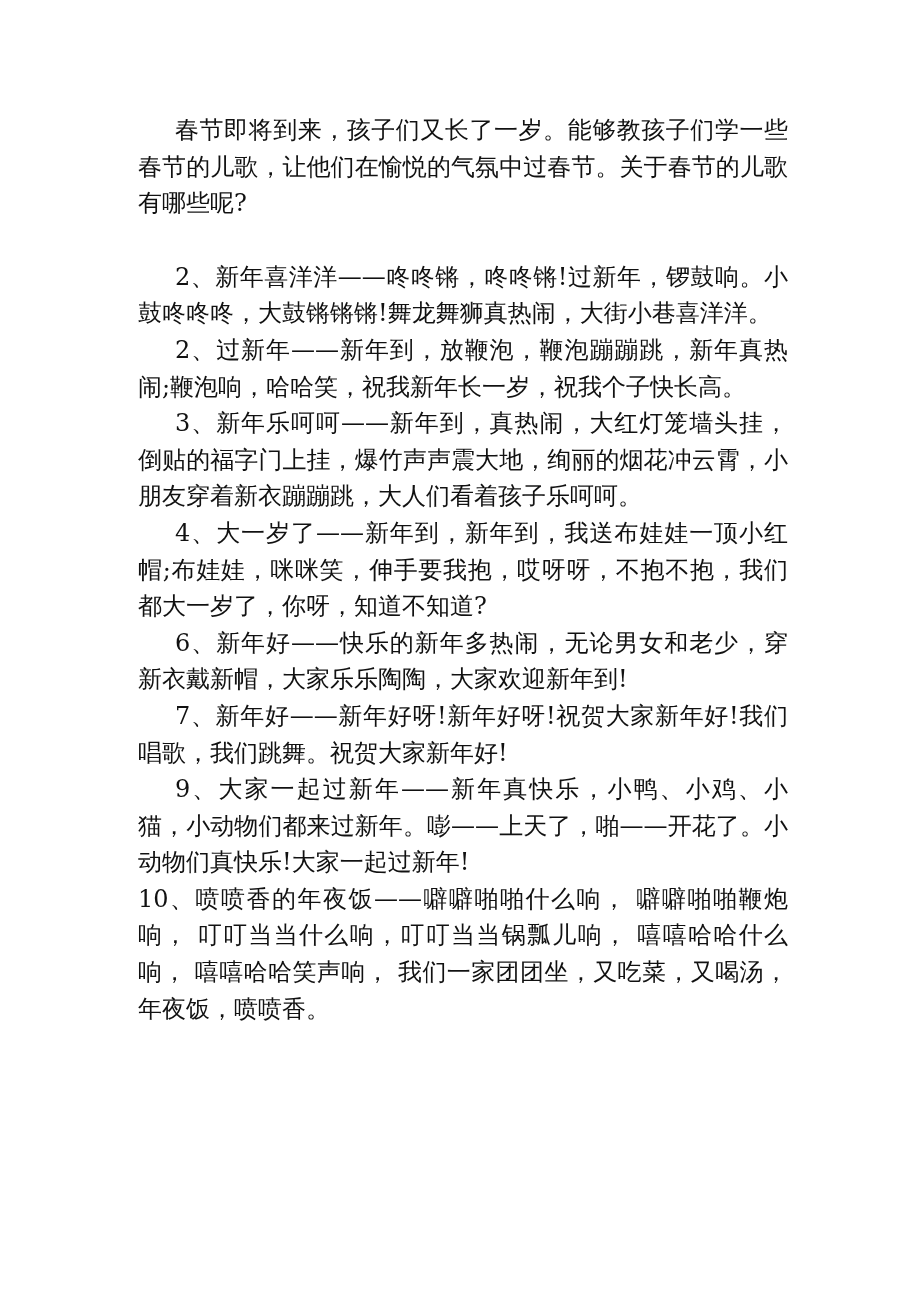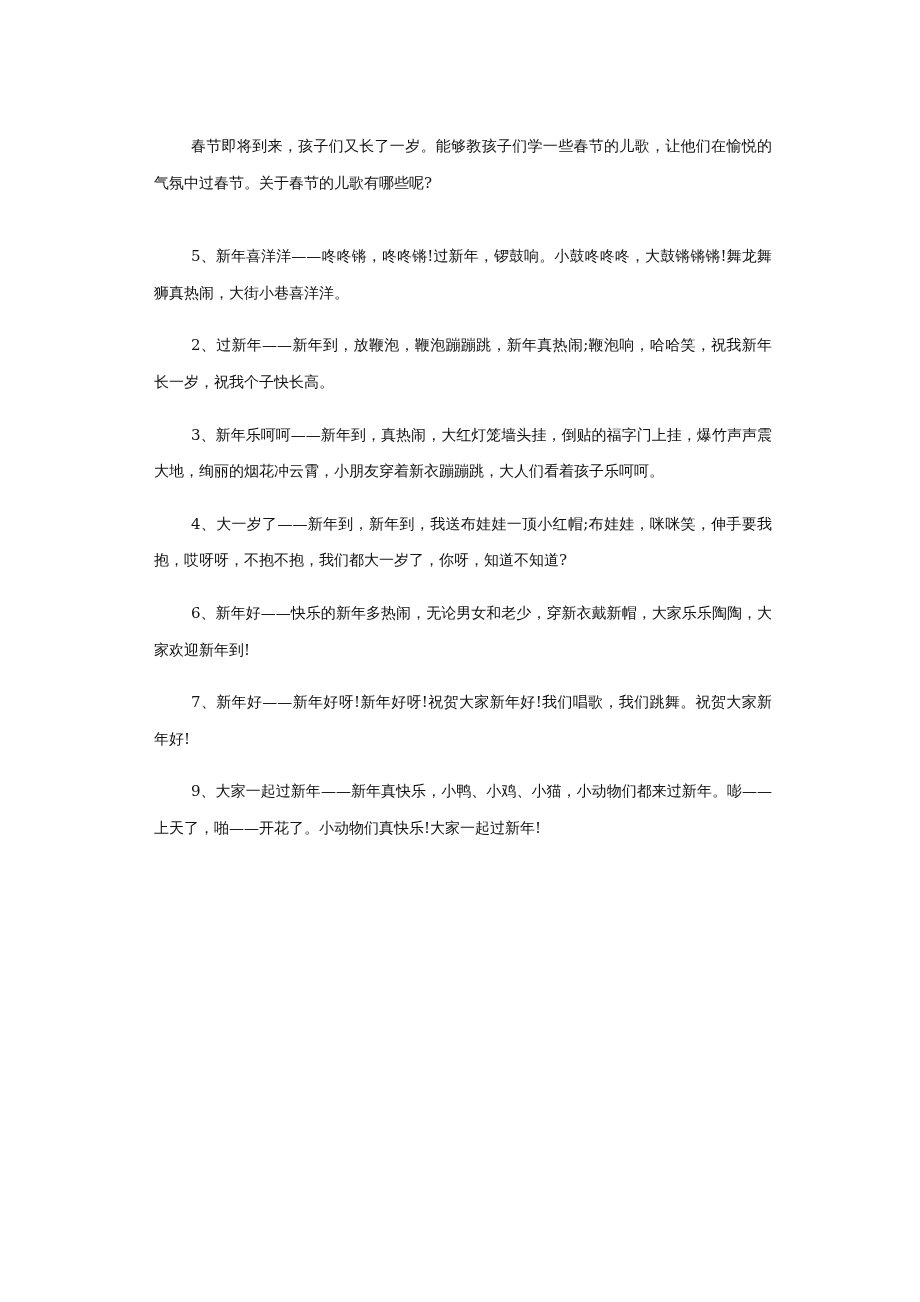--- a/index.html
+++ b/index.html
@@ -1,28 +1,29 @@
 <!DOCTYPE html>
 <html><head>
 <meta charset="utf-8">
 <style>
   html, body { margin: 0; padding: 0; background: #ffffff; }
   body { width: 920px; height: 1302px; position: relative; overflow: hidden;
          font-family: "DejaVu Serif", "Liberation Serif", serif; color: #111; }
   .page { position: absolute; left: 138px; top: 112px; width: 650px; }
-  .p { font-size: 15px; line-height: 36.6px; margin: 16px; text-align: justify; word-break: break-all; }
+  .p { font-size: 24px; line-height: 36.6px; margin: 0; text-align: justify; word-break: break-all; }
   .indent { text-indent: 37px; }
   .intro { margin-bottom: 37px; }
   .no-indent { text-indent: 0; }
 </style>
 </head>
 <body>
 
 <div class="page">
   <p class="p indent intro">春节即将到来，孩子们又长了一岁。能够教孩子们学一些春节的儿歌，让他们在愉悦的气氛中过春节。关于春节的儿歌有哪些呢?</p>
-  <p class="p indent">5、新年喜洋洋——咚咚锵，咚咚锵!过新年，锣鼓响。小鼓咚咚咚，大鼓锵锵锵!舞龙舞狮真热闹，大街小巷喜洋洋。</p>
+  <p class="p indent">2、新年喜洋洋——咚咚锵，咚咚锵!过新年，锣鼓响。小鼓咚咚咚，大鼓锵锵锵!舞龙舞狮真热闹，大街小巷喜洋洋。</p>
   <p class="p indent">2、过新年——新年到，放鞭泡，鞭泡蹦蹦跳，新年真热闹;鞭泡响，哈哈笑，祝我新年长一岁，祝我个子快长高。</p>
   <p class="p indent">3、新年乐呵呵——新年到，真热闹，大红灯笼墙头挂，倒贴的福字门上挂，爆竹声声震大地，绚丽的烟花冲云霄，小朋友穿着新衣蹦蹦跳，大人们看着孩子乐呵呵。</p>
   <p class="p indent">4、大一岁了——新年到，新年到，我送布娃娃一顶小红帽;布娃娃，咪咪笑，伸手要我抱，哎呀呀，不抱不抱，我们都大一岁了，你呀，知道不知道?</p>
   <p class="p indent">6、新年好——快乐的新年多热闹，无论男女和老少，穿新衣戴新帽，大家乐乐陶陶，大家欢迎新年到!</p>
   <p class="p indent">7、新年好——新年好呀!新年好呀!祝贺大家新年好!我们唱歌，我们跳舞。祝贺大家新年好!</p>
   <p class="p indent">9、大家一起过新年——新年真快乐，小鸭、小鸡、小猫，小动物们都来过新年。嘭——上天了，啪——开花了。小动物们真快乐!大家一起过新年!</p>
+  <p class="p no-indent">10、喷喷香的年夜饭——噼噼啪啪什么响， 噼噼啪啪鞭炮响， 叮叮当当什么响，叮叮当当锅瓢儿响， 嘻嘻哈哈什么响， 嘻嘻哈哈笑声响， 我们一家团团坐，又吃菜，又喝汤， 年夜饭，喷喷香。</p>
 </div>
 
 </body></html>

